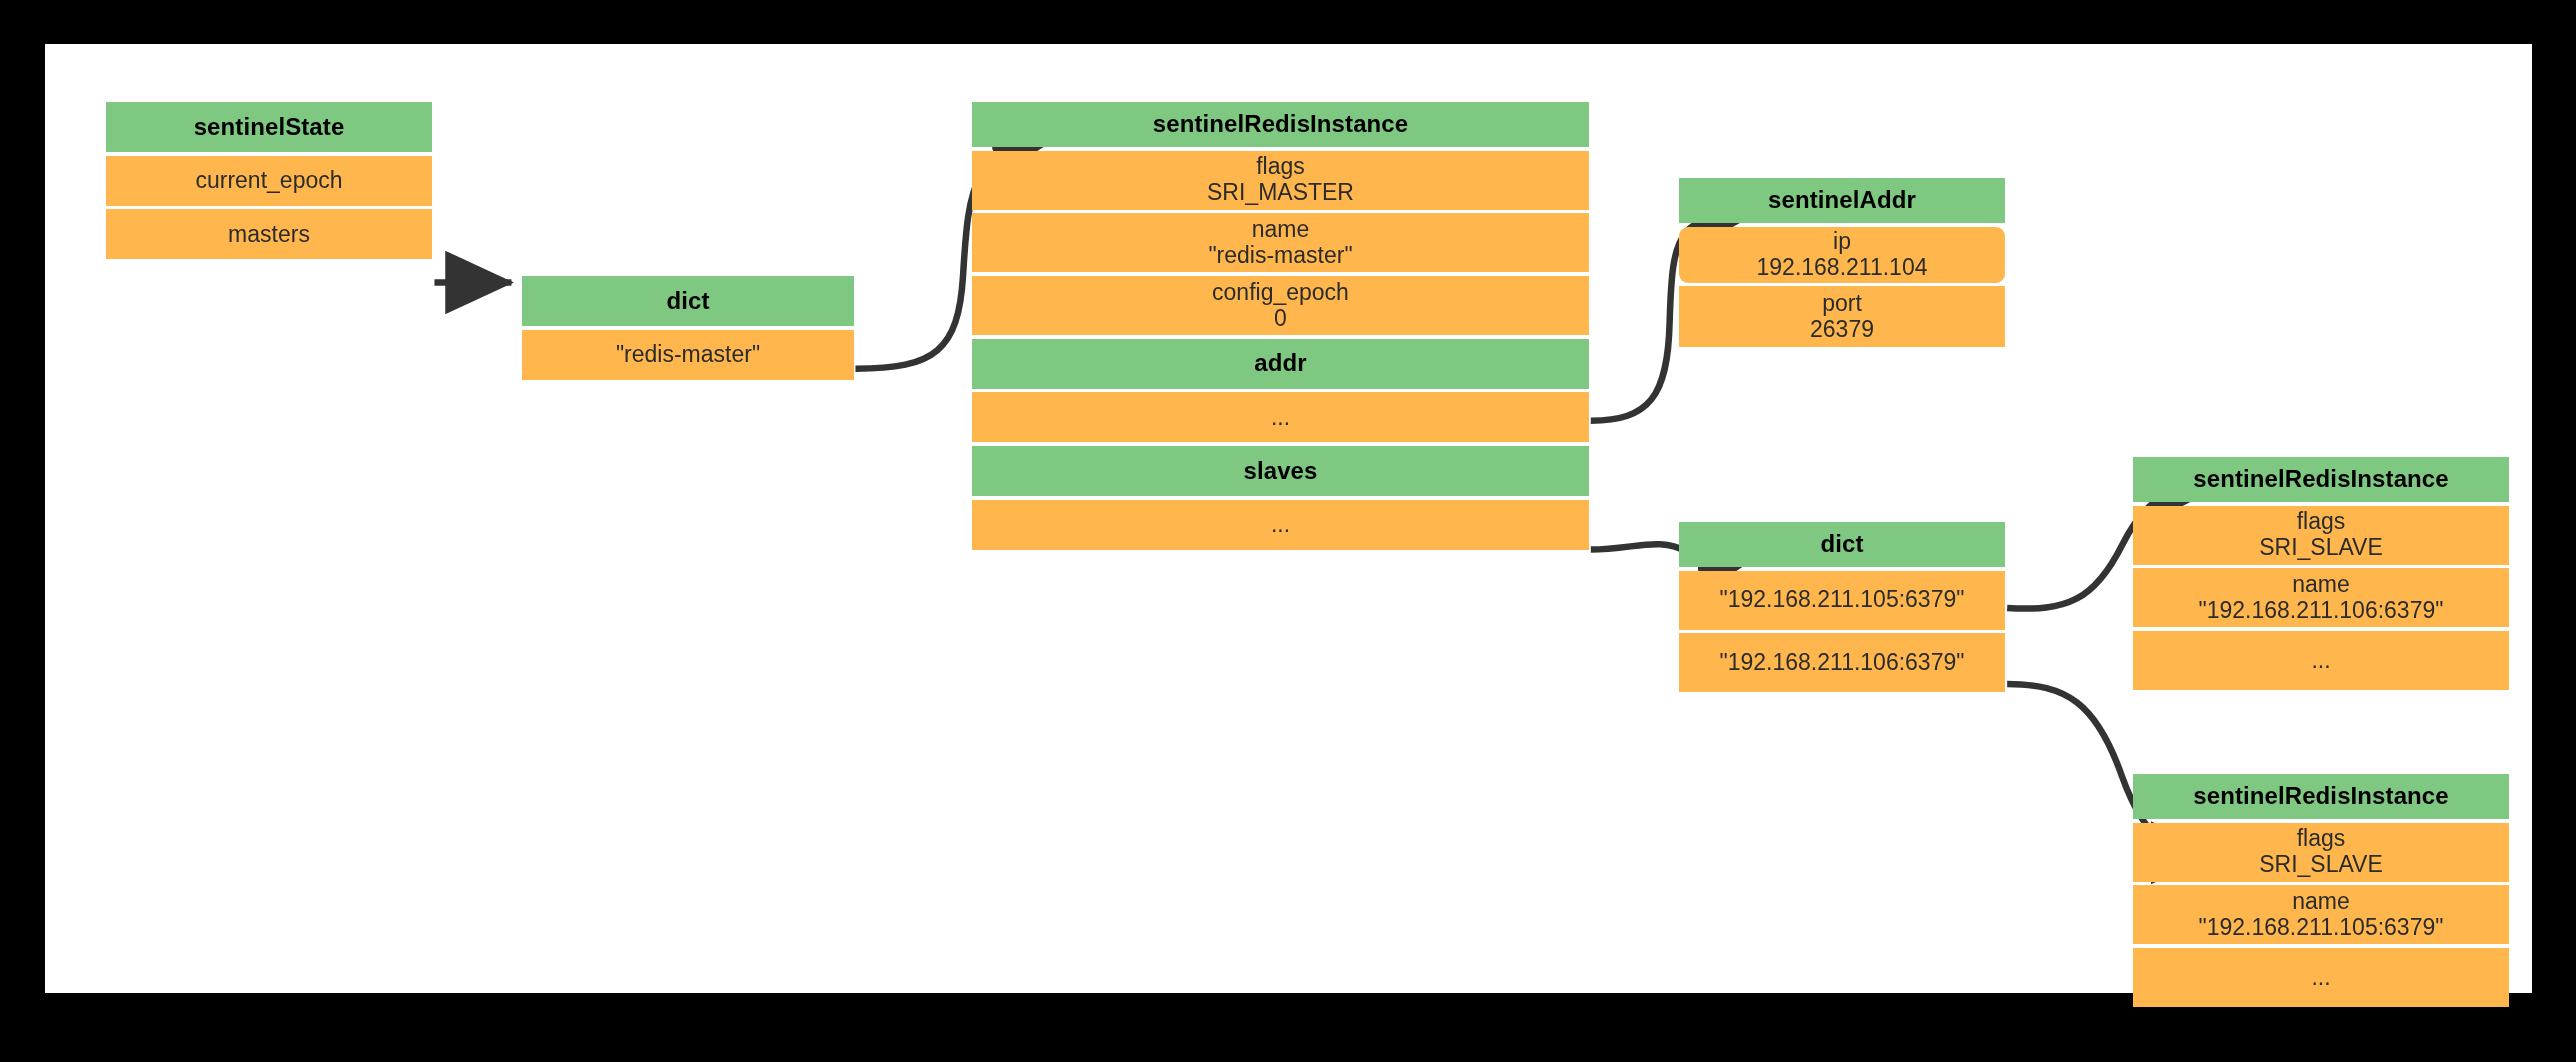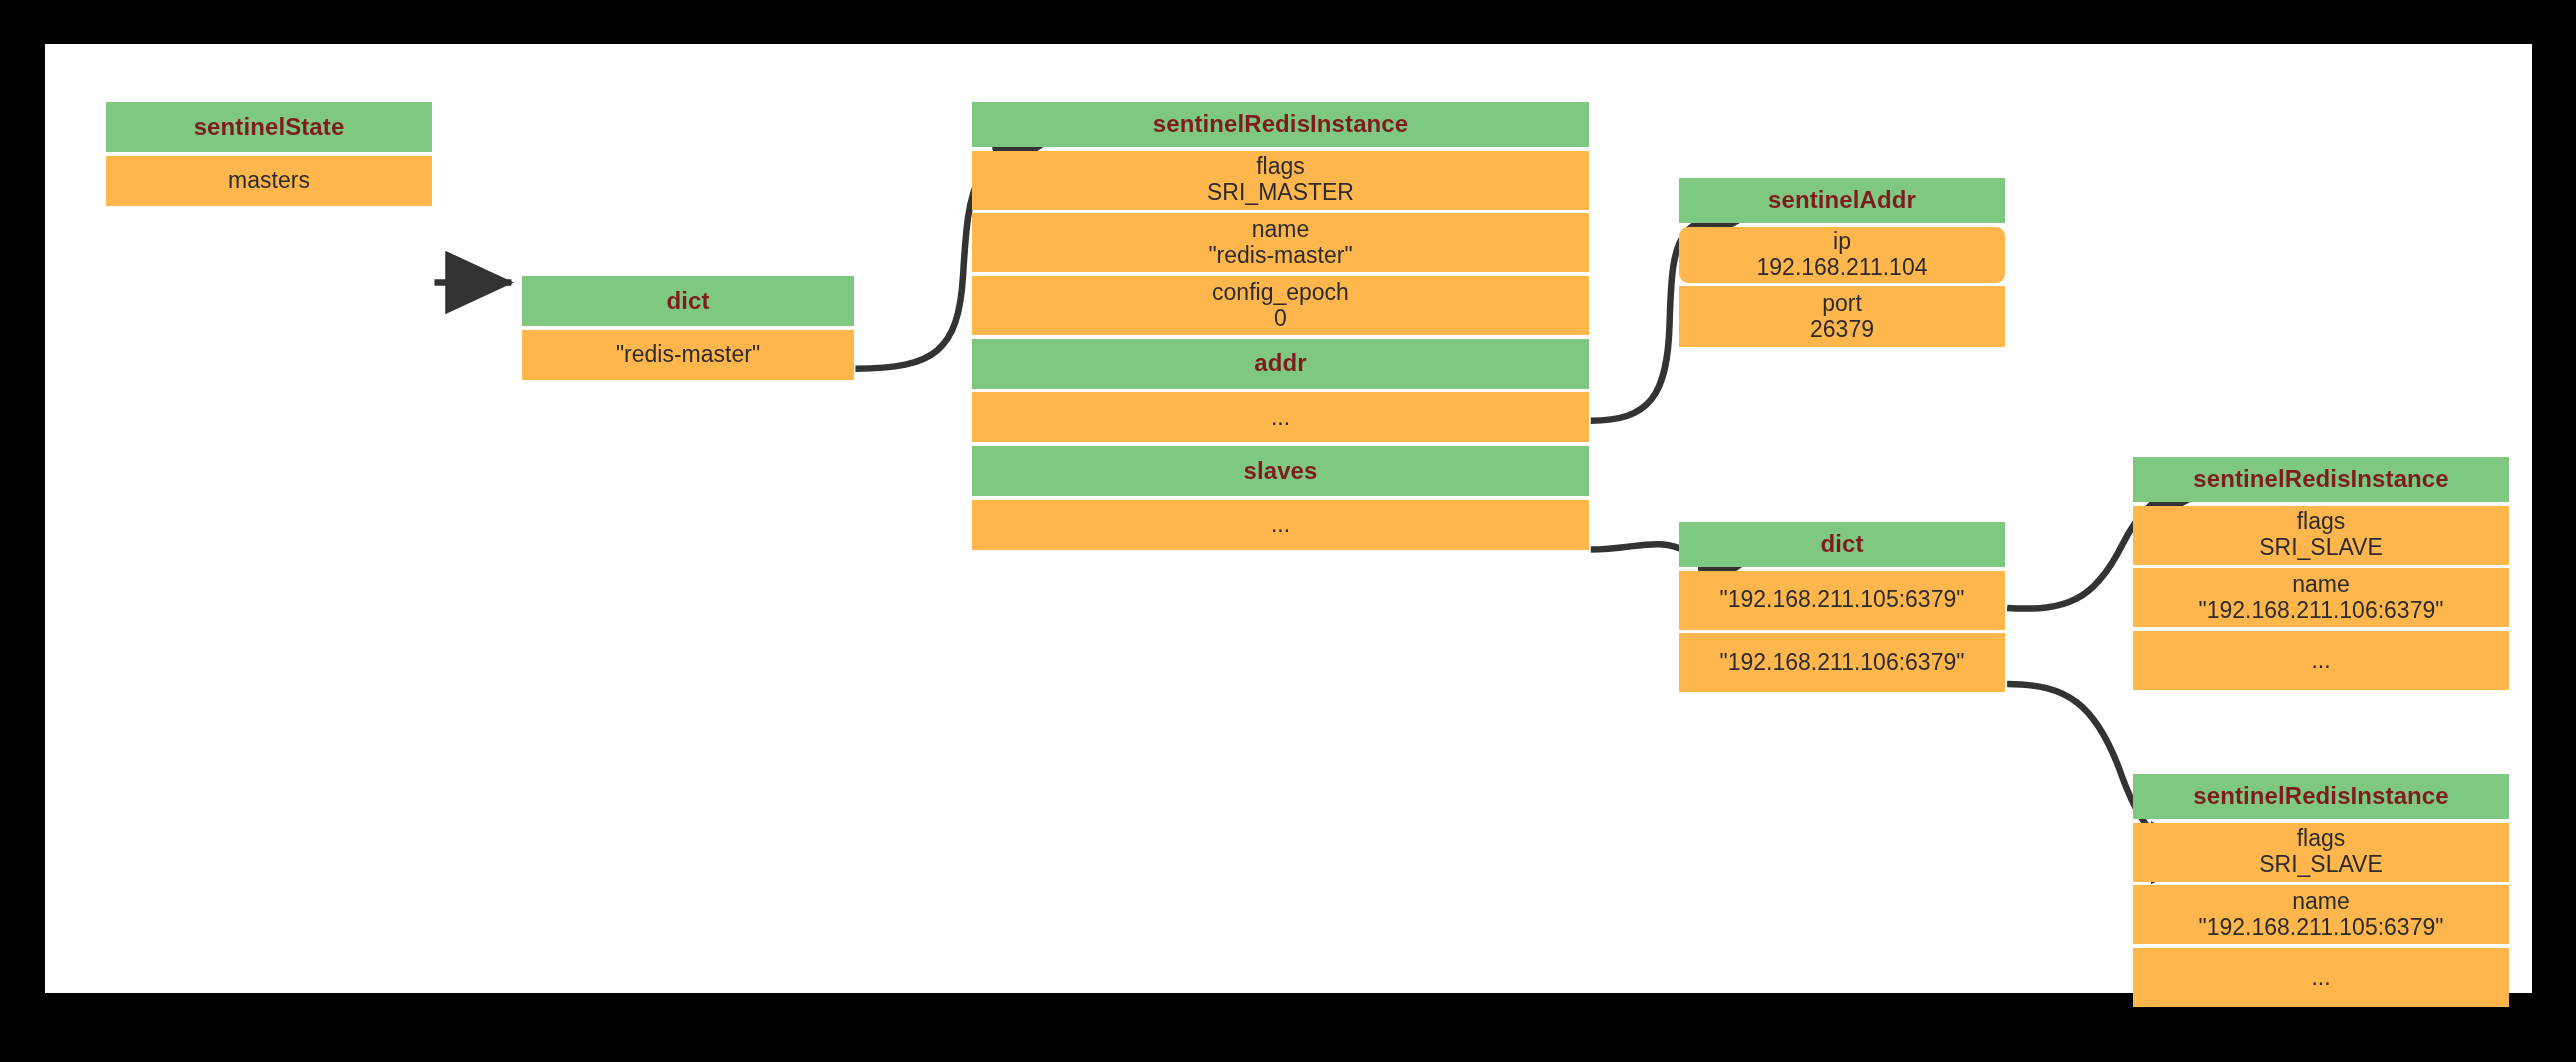--- a/index.html
+++ b/index.html
@@ -44,21 +44,21 @@
     display: flex;
     flex-direction: column;
     align-items: center;
     justify-content: center;
     text-align: center;
     line-height: 1.12;
   }
 
   .row.header {
     background: #7FC882;
-    color: #7f1d1d;
+    color: #000000;
     font-weight: bold;
     font-size: 24px;
     letter-spacing: 0.1px;
   }
 
   .row.field {
     background: #FFB74D;
     color: #2b2b2b;
     font-size: 23px;
     font-weight: normal;
@@ -103,20 +103,23 @@
     <path d="M 1667,545 C 1715,545 1740,530 1772,548 C 1800,560 1820,553 1852,548" fill="none" stroke="#333333" stroke-width="7" marker-end="url(#ah)"></path>
 
     <path d="M 2116,608 C 2180,612 2210,600 2240,540 C 2268,485 2290,480 2342,478" fill="none" stroke="#333333" stroke-width="7" marker-end="url(#ah)"></path>
 
     <path d="M 2116,690 C 2180,690 2212,710 2240,790 C 2266,862 2292,872 2342,872" fill="none" stroke="#333333" stroke-width="7" marker-end="url(#ah)"></path>
   </svg>
 
   <div class="node" id="node-sentinelState">
     <div class="row header h-54">sentinelState</div>
     <div class="row field h-54">
+      <span class="k">current_epoch</span>
+    </div>
+    <div class="row field h-54">
       <span class="k">masters</span>
     </div>
   </div>
 
   <div class="node" id="node-masters-dict">
     <div class="row header h-54">dict</div>
     <div class="row field h-54">
       <span class="k">"redis-master"</span>
     </div>
   </div>

